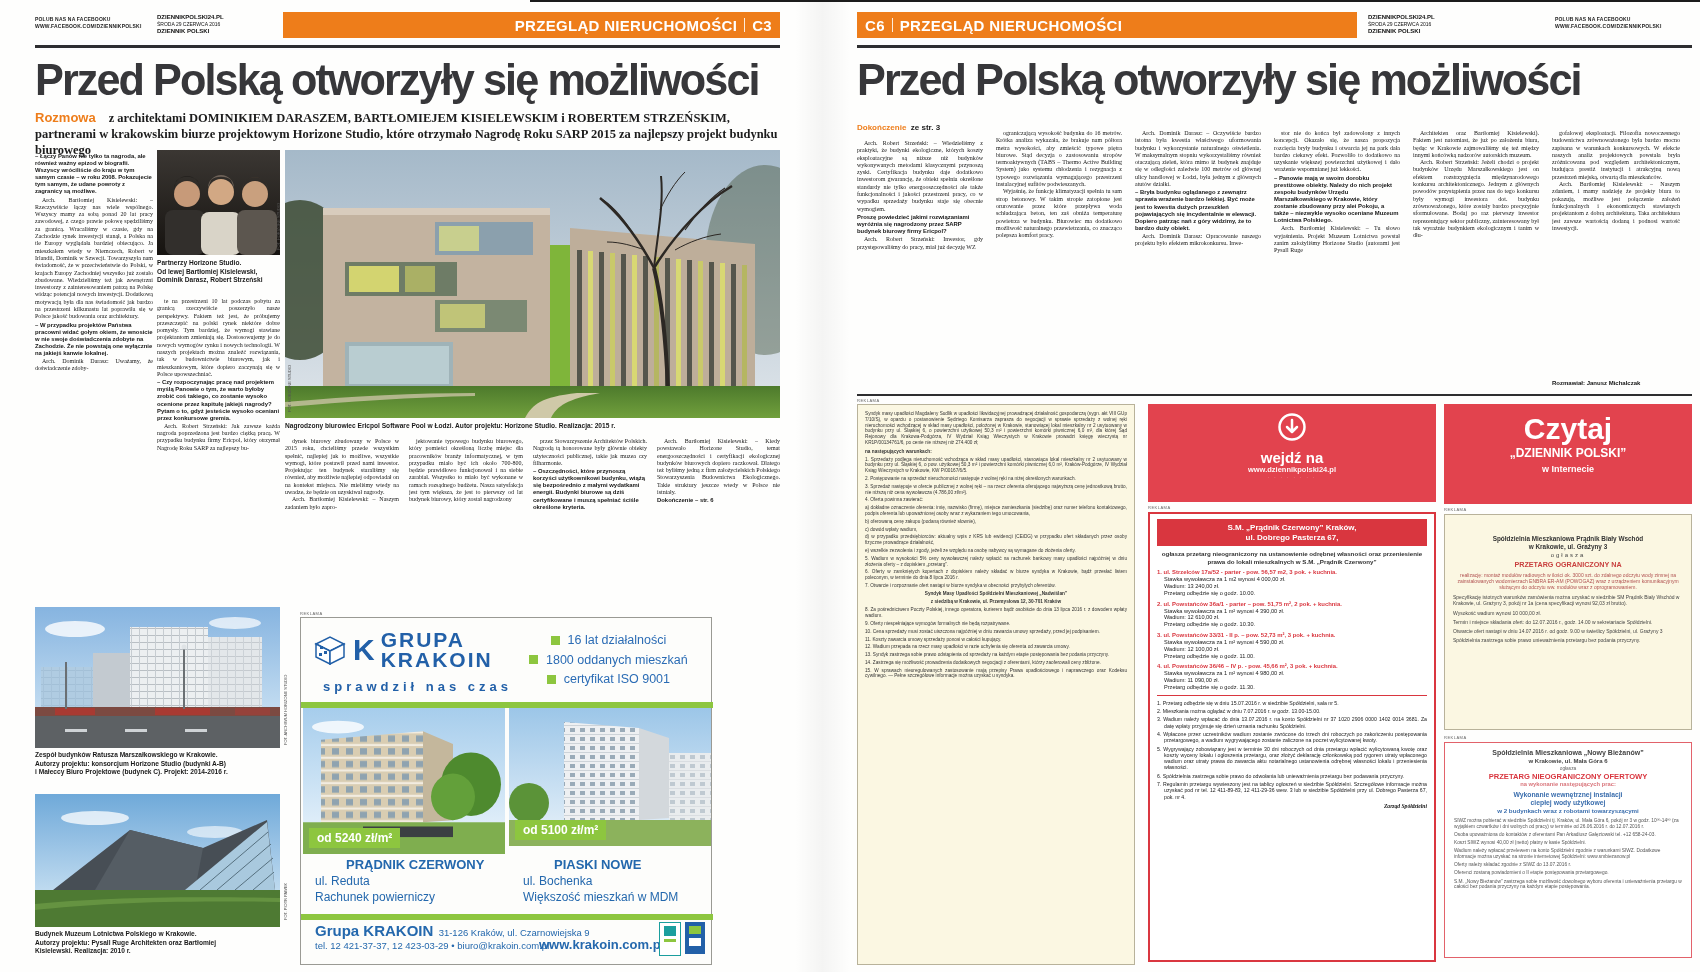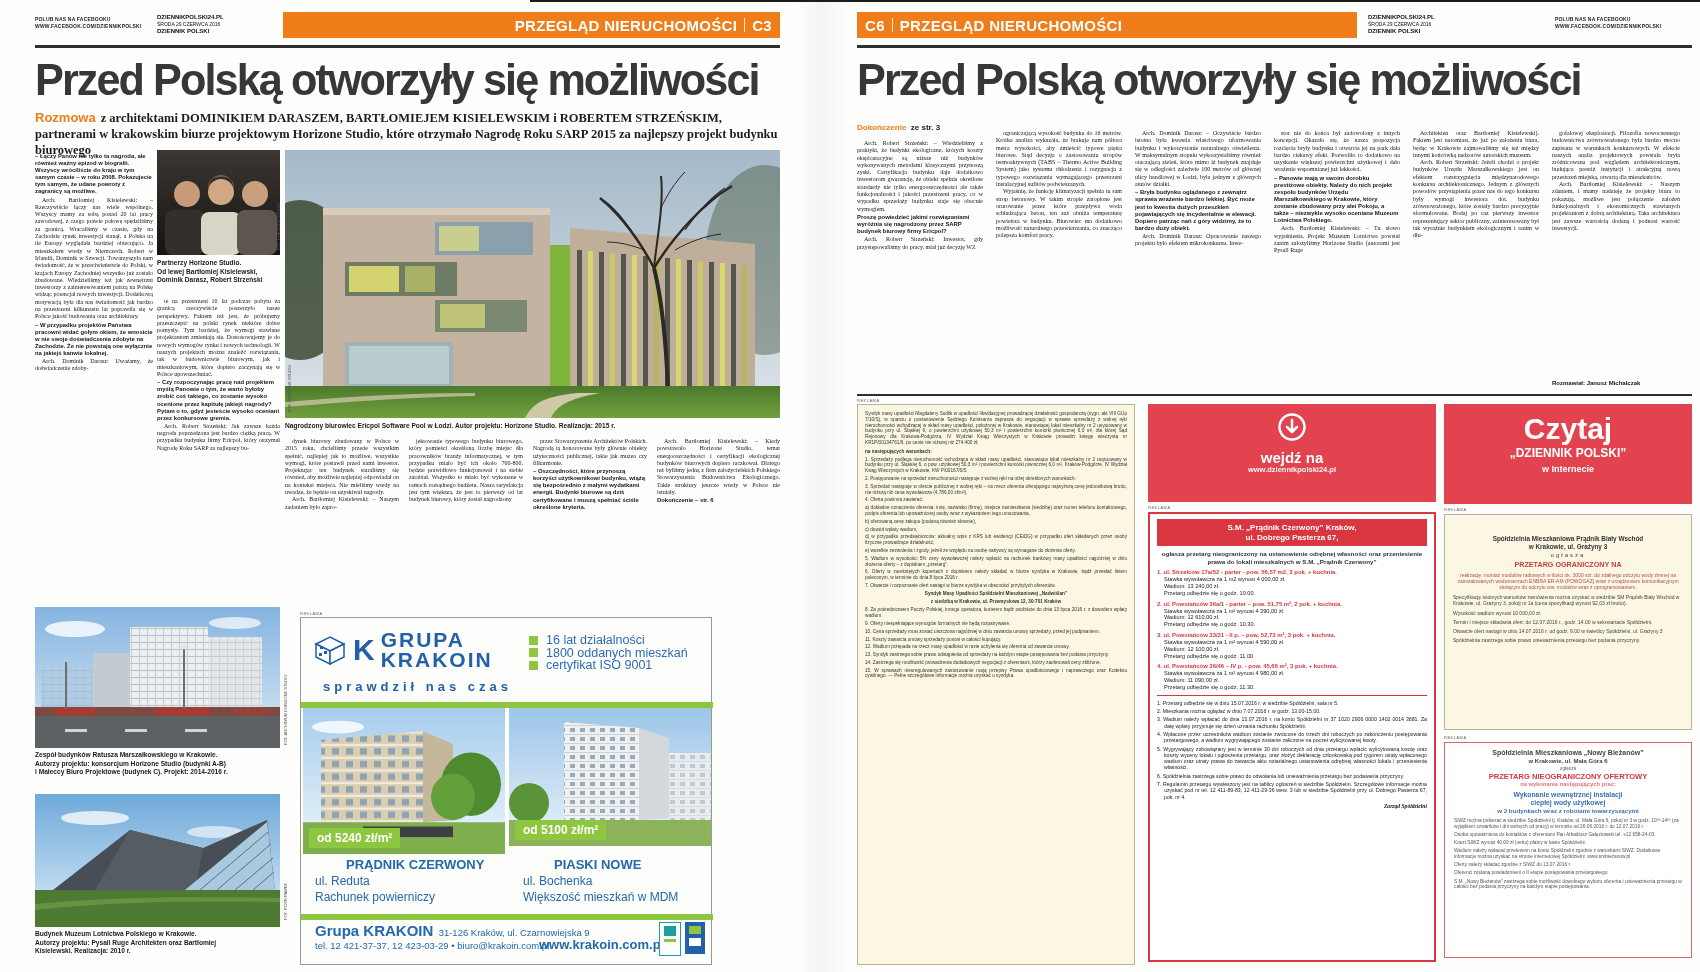--- a/index.html
+++ b/index.html
@@ -11,21 +11,21 @@
   .masthead{font:bold 6px/7px "Liberation Sans",sans-serif;color:#111;}
   .masthead .m2{font-weight:normal;font-size:5px;}
   .sectionbar{background:#ee7d1a;color:#fff;display:flex;align-items:center;
               font:bold 15px/1 "Liberation Sans",sans-serif;letter-spacing:.3px;padding:0 8px;height:26px;box-sizing:border-box;}
   .sectionbar .sep{width:1px;height:14px;background:rgba(255,255,255,.85);margin:0 7px;}
   .hrule{background:#2e2e30;height:3px;}
   
   .headline{font:bold 45px/1 "Liberation Sans",sans-serif;color:#37373a;letter-spacing:-2px;
             transform:scaleX(.96);transform-origin:left;white-space:nowrap;}
   .lede{font:bold 12.5px/16px "Liberation Serif",serif;color:#1c1c1c;}
-  .lede-label{color:#ee7d1a;font:bold 13px/16px "Liberation Sans",sans-serif;margin-right:5px;}
+  .lede-label{color:#ee7d1a;font:bold 13px/16px "Liberation Sans",sans-serif;margin-right:13px;}
   
   .coltext{font:6px/7.3px "Liberation Serif",serif;text-align:justify;color:#161616;overflow:hidden;}
   .coltext p.par{margin:0;text-indent:7px;}
   .coltext p.par.bq{font:bold 5.9px/7.1px "Liberation Sans",sans-serif;text-indent:0;text-align:left;margin:1px 0;}
   .caption{font:bold 6.6px/8.6px "Liberation Sans",sans-serif;color:#1a1a1a;}
   .cont-note .o{color:#ee7d1a;font:bold 8px/9px "Liberation Sans",sans-serif;}
   .cont-note .d{color:#222;font:bold 8px/9px "Liberation Sans",sans-serif;}
   .byline{font:bold 6px/7.3px "Liberation Sans",sans-serif;}
   .vcredit{font:4px/4px "Liberation Sans",sans-serif;color:#555;transform:rotate(-90deg);transform-origin:left top;white-space:nowrap;}
   .reklama{font:4px/5px "Liberation Sans",sans-serif;color:#666;letter-spacing:.5px;}
@@ -71,21 +71,21 @@
   .nb-prz{font:bold 7.6px/9px "Liberation Sans",sans-serif;color:#d9363f;}
   .nb-prz2{font:bold 5.8px/7.5px "Liberation Sans",sans-serif;color:#d9767c;margin-bottom:2px;}
   .nb-work{font:bold 6.8px/8.2px "Liberation Sans",sans-serif;color:#3c6fae;}
   .nb-work2{font:bold 6.2px/8px "Liberation Sans",sans-serif;color:#3c6fae;margin-bottom:3px;}
   .nb-lines div{font:4.8px/5.9px "Liberation Sans",sans-serif;color:#555;text-align:left;margin-bottom:2px;}
   .nb-final{font:4.8px/5.9px "Liberation Sans",sans-serif;color:#555;text-align:left;margin-top:3px;}
   
   .kr{border:1px solid #9a9a94;background:#fdfdfb;}
   .kr-tag{color:#2260a8;font:bold 13px/1 "Liberation Sans",sans-serif;letter-spacing:4px;}
   .kr-brand{color:#2260a8;font:bold 21px/20px "Liberation Sans",sans-serif;letter-spacing:2px;}
-  .kr-bullets{display:flex;flex-direction:column;}
+  .kr-bullets{display:flex;flex-direction:column;gap:7px;align-items:center;}
   .kr-bullets .row{display:flex;align-items:center;gap:8px;color:#2b6cb5;font:12.5px/1 "Liberation Sans",sans-serif;}
   .kr-bullets .sq{width:9px;height:9px;background:#8dc63f;flex:none;}
   .kr-band{background:#8dc63f;height:6px;}
   .kr-price{position:absolute;left:6px;bottom:6px;background:#8dc63f;color:#fff;font:bold 12px/1 "Liberation Sans",sans-serif;padding:4px 8px;}
   .kr-offer .nm{color:#2468ad;font:bold 13px/17px "Liberation Sans",sans-serif;padding-left:31px;}
   .kr-offer .ln{color:#2468ad;font:12px/16px "Liberation Sans",sans-serif;}
   .kr-foot{color:#2468ad;font:9.5px/13px "Liberation Sans",sans-serif;}
   .kr-foot b{font-size:15px;}
   .kr-web{color:#2468ad;font:bold 13px/1 "Liberation Sans",sans-serif;}
   .photo{overflow:hidden;}

